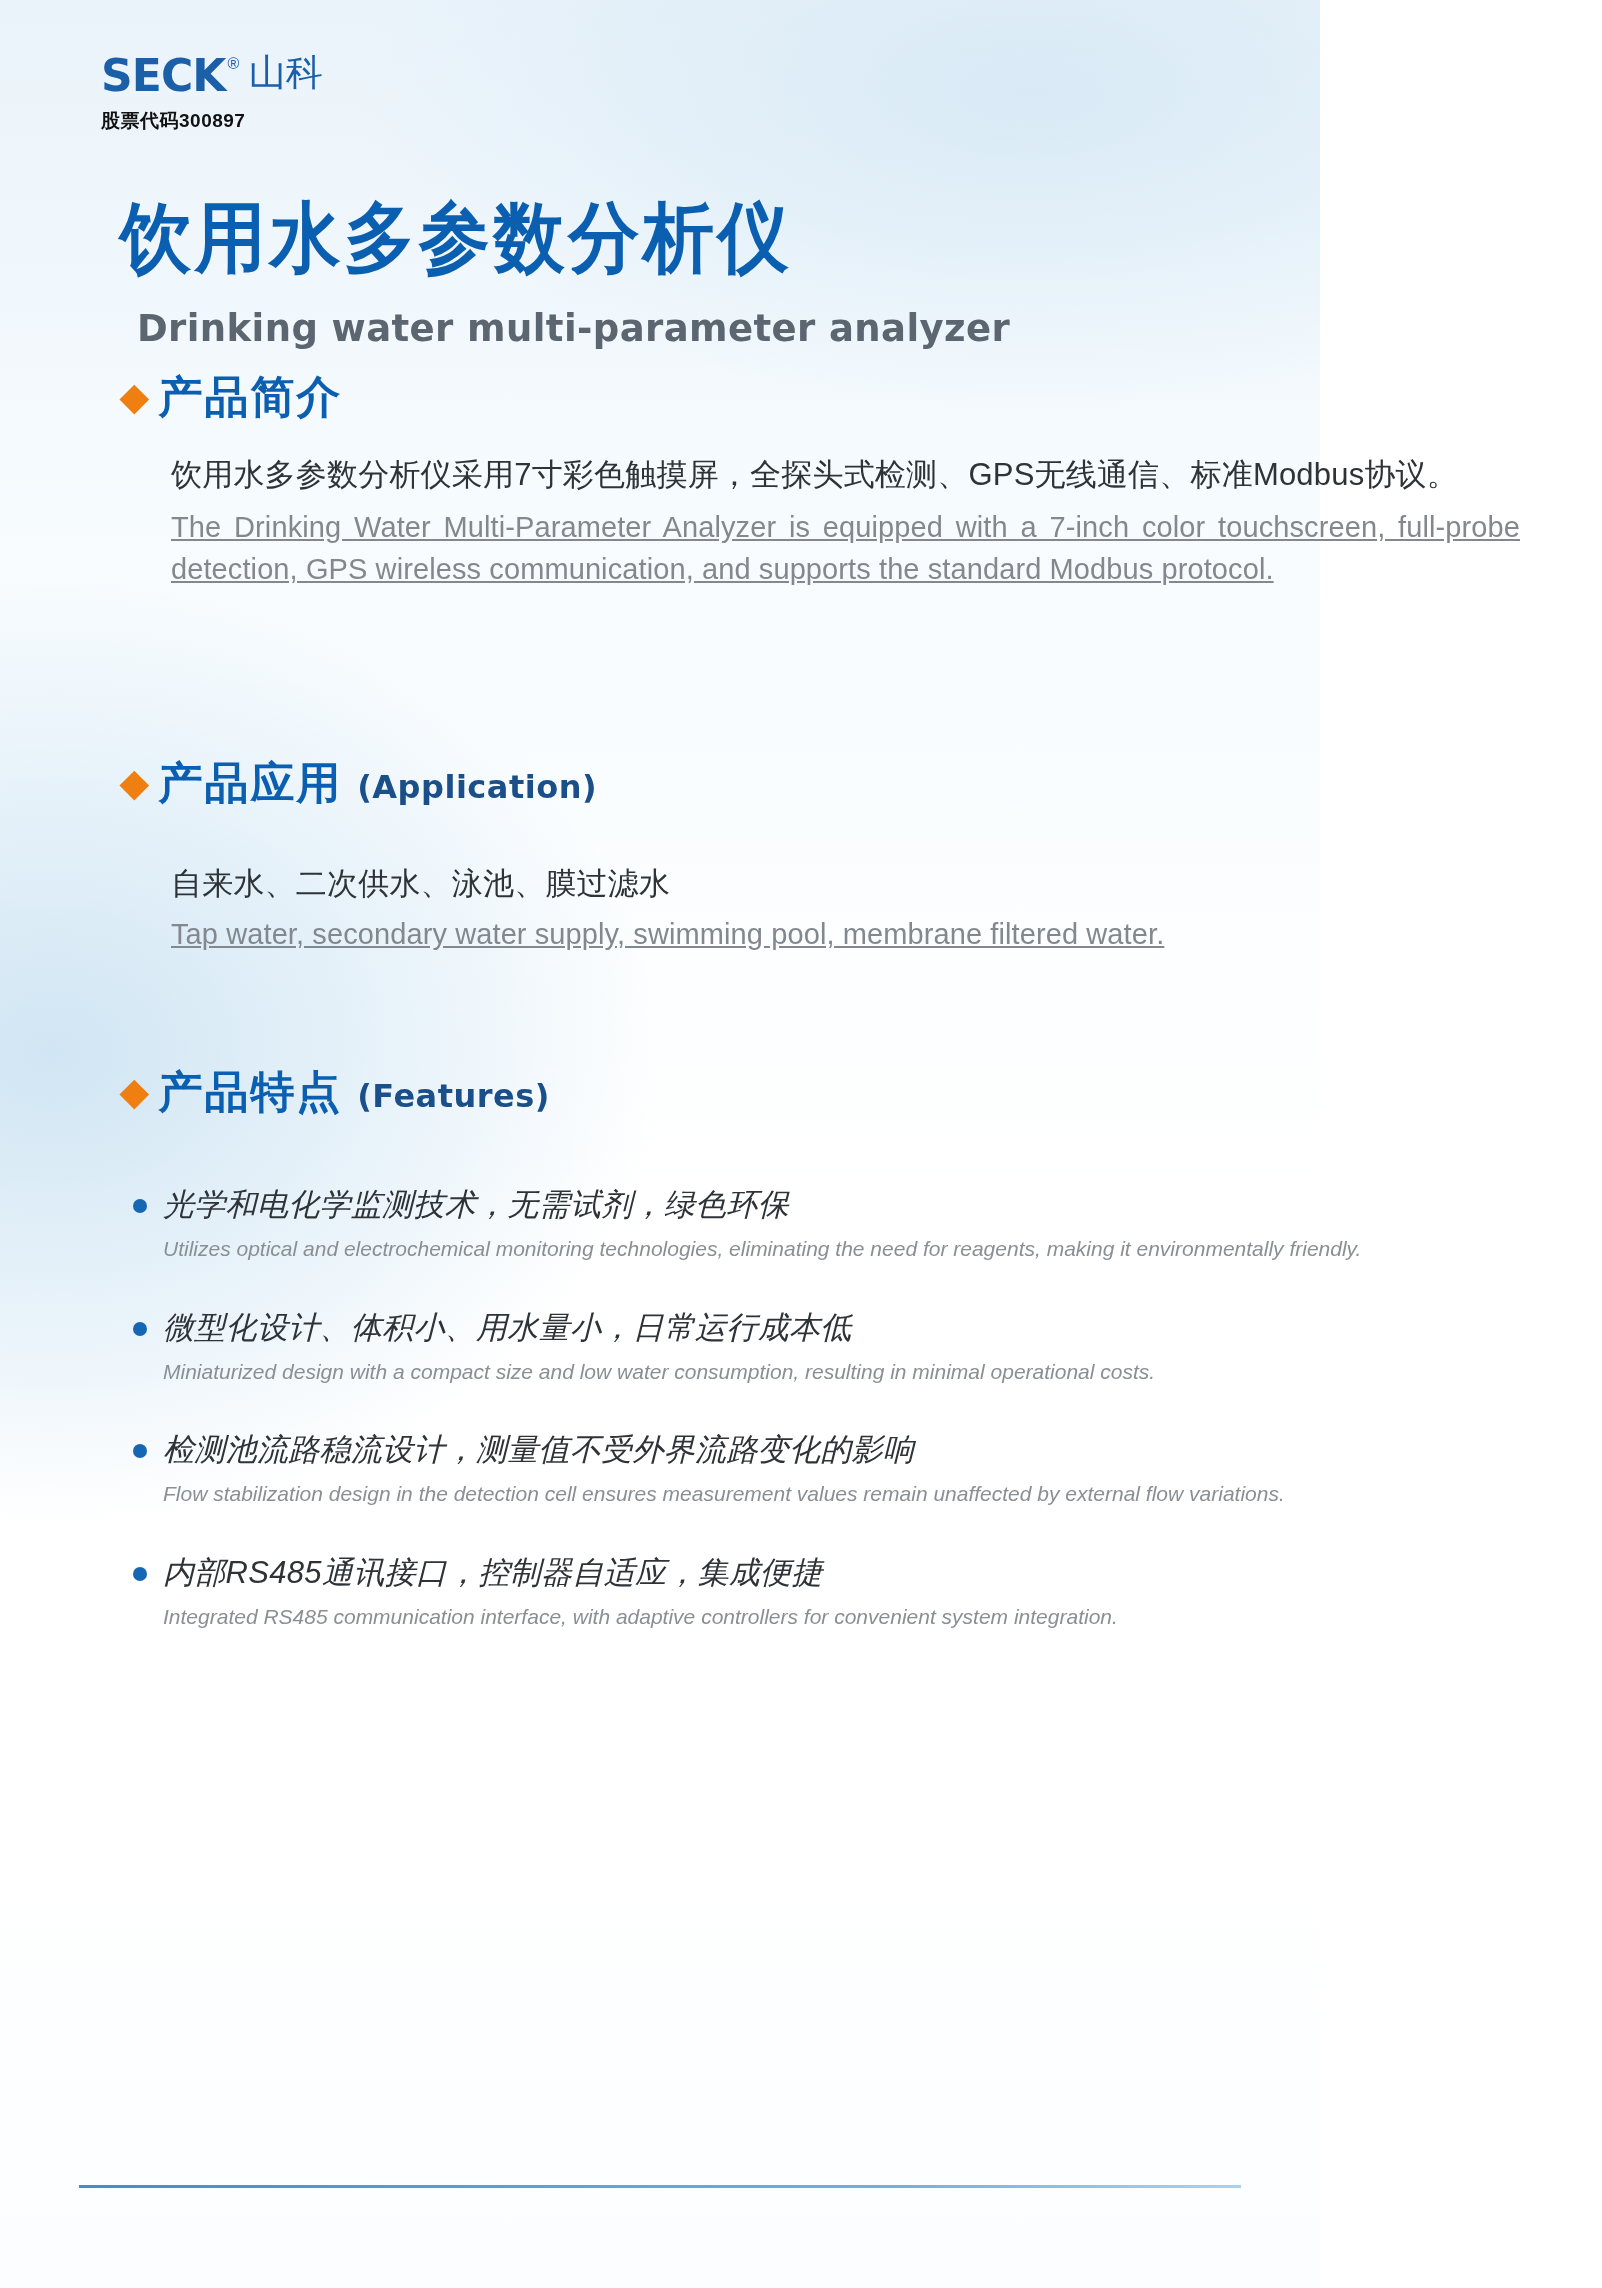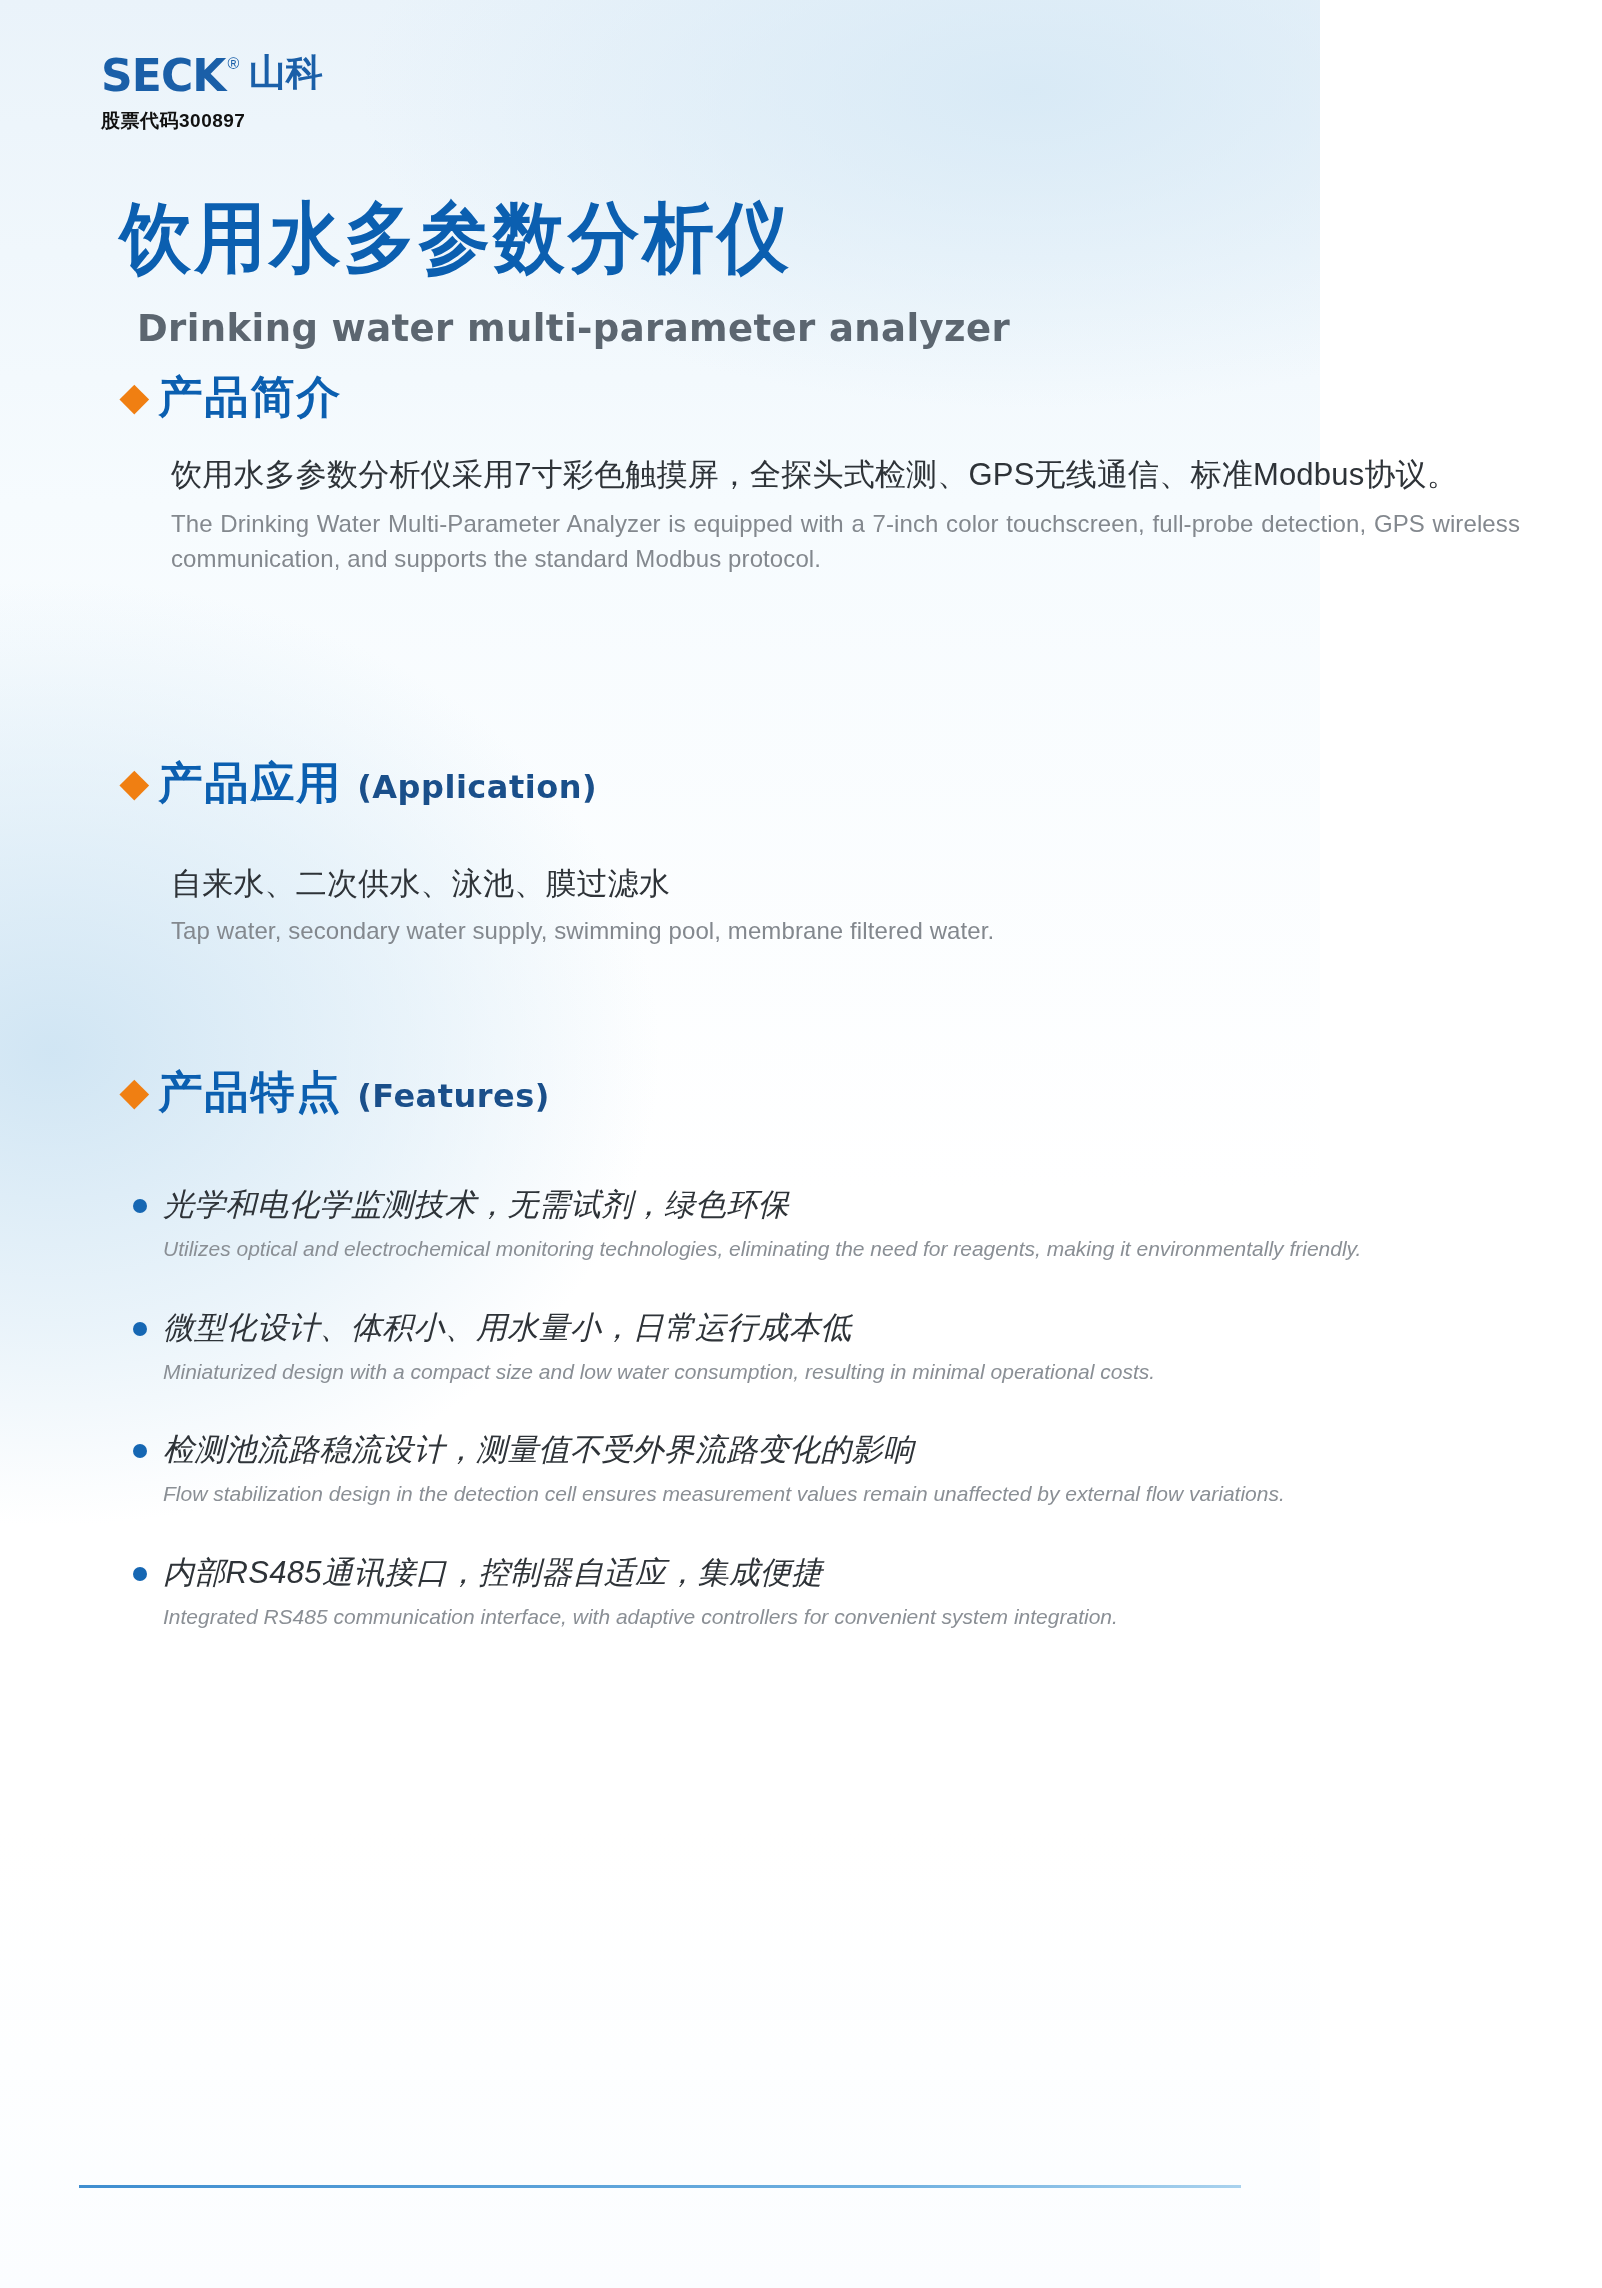--- a/index.html
+++ b/index.html
@@ -43,21 +43,21 @@
   }
   .logo-reg {
     font-size: 16px;
     color: #1a5fa8;
     margin-left: 1.9px;
     margin-top: 1.9px;
     line-height: 1;
   }
   .logo-cn {
     font-size: 37px;
-    font-weight: bold;
+    font-weight: normal;
     color: #1a5fa8;
     margin-left: 9.4px;
     line-height: 1.05;
     text-align: center;
   }
   .logo-code {
     font-size: 19px;
     font-weight: bold;
     color: #111111;
     letter-spacing: 0.5px;
@@ -128,25 +128,26 @@
     font-family: "DejaVu Sans", sans-serif;
   }
   
   .body-cn {
     font-size: 31px;
     color: #2e3338;
     line-height: 1.52;
     letter-spacing: 0.2px;
   }
   .body-en {
-    font-size: 24px;
+    font-size: 29px;
     color: #83888e;
     line-height: 1.46;
     letter-spacing: 0.1px;
     text-align: justify;
+    text-decoration: underline;
   }
   .indent {
     margin-left: 47px;
   }
   
   .feat {
     position: relative;
     padding-left: 39px;
     margin-bottom: 43px;
   }

